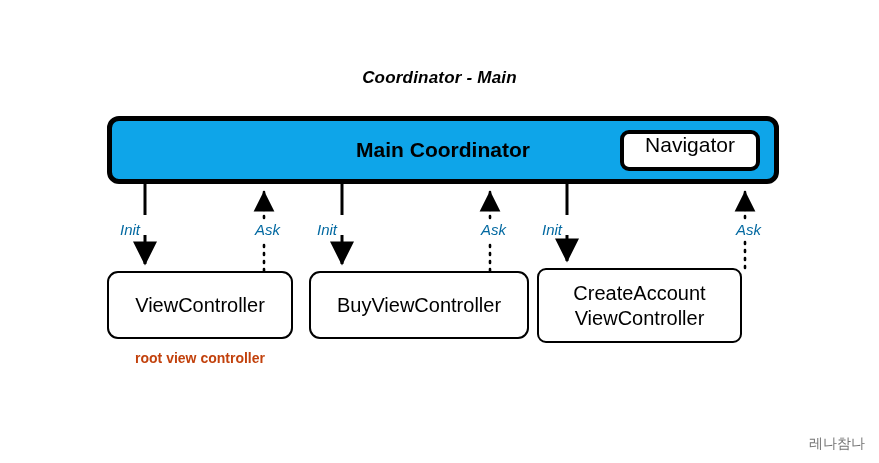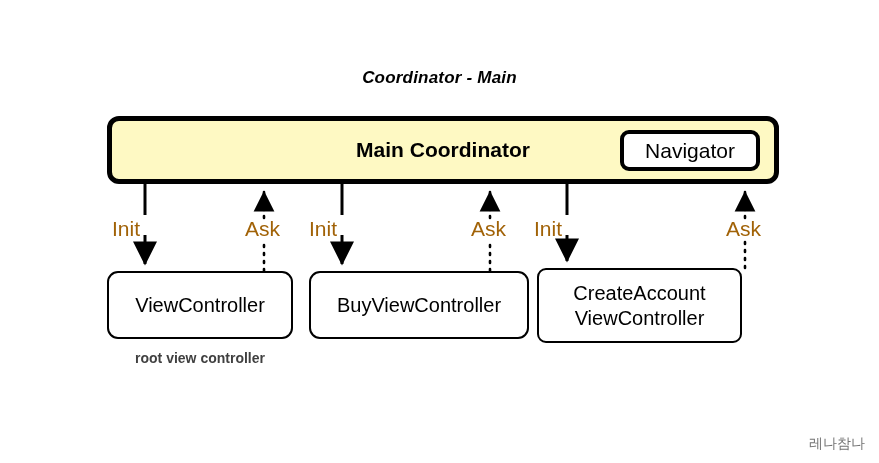--- a/index.html
+++ b/index.html
@@ -33,21 +33,21 @@
     letter-spacing: 0.2px;
   }
   
   .coordinator-box {
     position: absolute;
     left: 107px;
     top: 116px;
     width: 672px;
     height: 68px;
     box-sizing: border-box;
-    background: #fef9c3;
+    background: #0ea5e9;
     border: 5px solid #000000;
     border-radius: 12px;
   }
   .coordinator-label {
     position: absolute;
     left: 0;
     top: 50%;
     width: 100%;
     transform: translateY(-50%);
     text-align: center;
@@ -60,21 +60,20 @@
     position: absolute;
     right: 14px;
     top: 9px;
     width: 140px;
     height: 41px;
     box-sizing: border-box;
     background: #ffffff;
     border: 4px solid #000000;
     border-radius: 9px;
     display: flex;
-    align-items: center;
     justify-content: center;
   }
   .navigator-label {
     font-size: 21px;
     font-weight: normal;
     line-height: 1;
   }
   
   .vc-box {
     position: absolute;
@@ -98,38 +97,39 @@
   .vc-3 { left: 537px; top: 268px; width: 205px; height: 75px; border-radius: 9px; }
 
   .root-note {
     position: absolute;
     left: 107px;
     top: 350px;
     width: 186px;
     text-align: center;
     font-size: 14px;
     font-weight: bold;
-    color: #404040;
+    color: #c2410c;
     white-space: nowrap;
   }
   .watermark {
     position: absolute;
     right: 14px;
     bottom: 10px;
     font-size: 14px;
     color: #737373;
   }
   
   .edge-label {
     position: absolute;
-    font-size: 21px;
-    color: #a16207;
+    font-size: 15px;
+    color: #0369a1;
     white-space: nowrap;
     transform: translate(-100%, -50%);
     padding-right: 3px;
+    font-style: italic;
   }
 </style>
 </head>
 <body>
 
 <svg id="canvas" viewBox="0 0 879 463" width="879" height="463" aria-hidden="true">
   <defs>
     <marker id="arrow-down" markerWidth="10" markerHeight="10" refX="5" refY="8.5" orient="0">
       <path d="M 1,1 L 9,1 L 5,9 Z" fill="#000000"></path>
     </marker>

